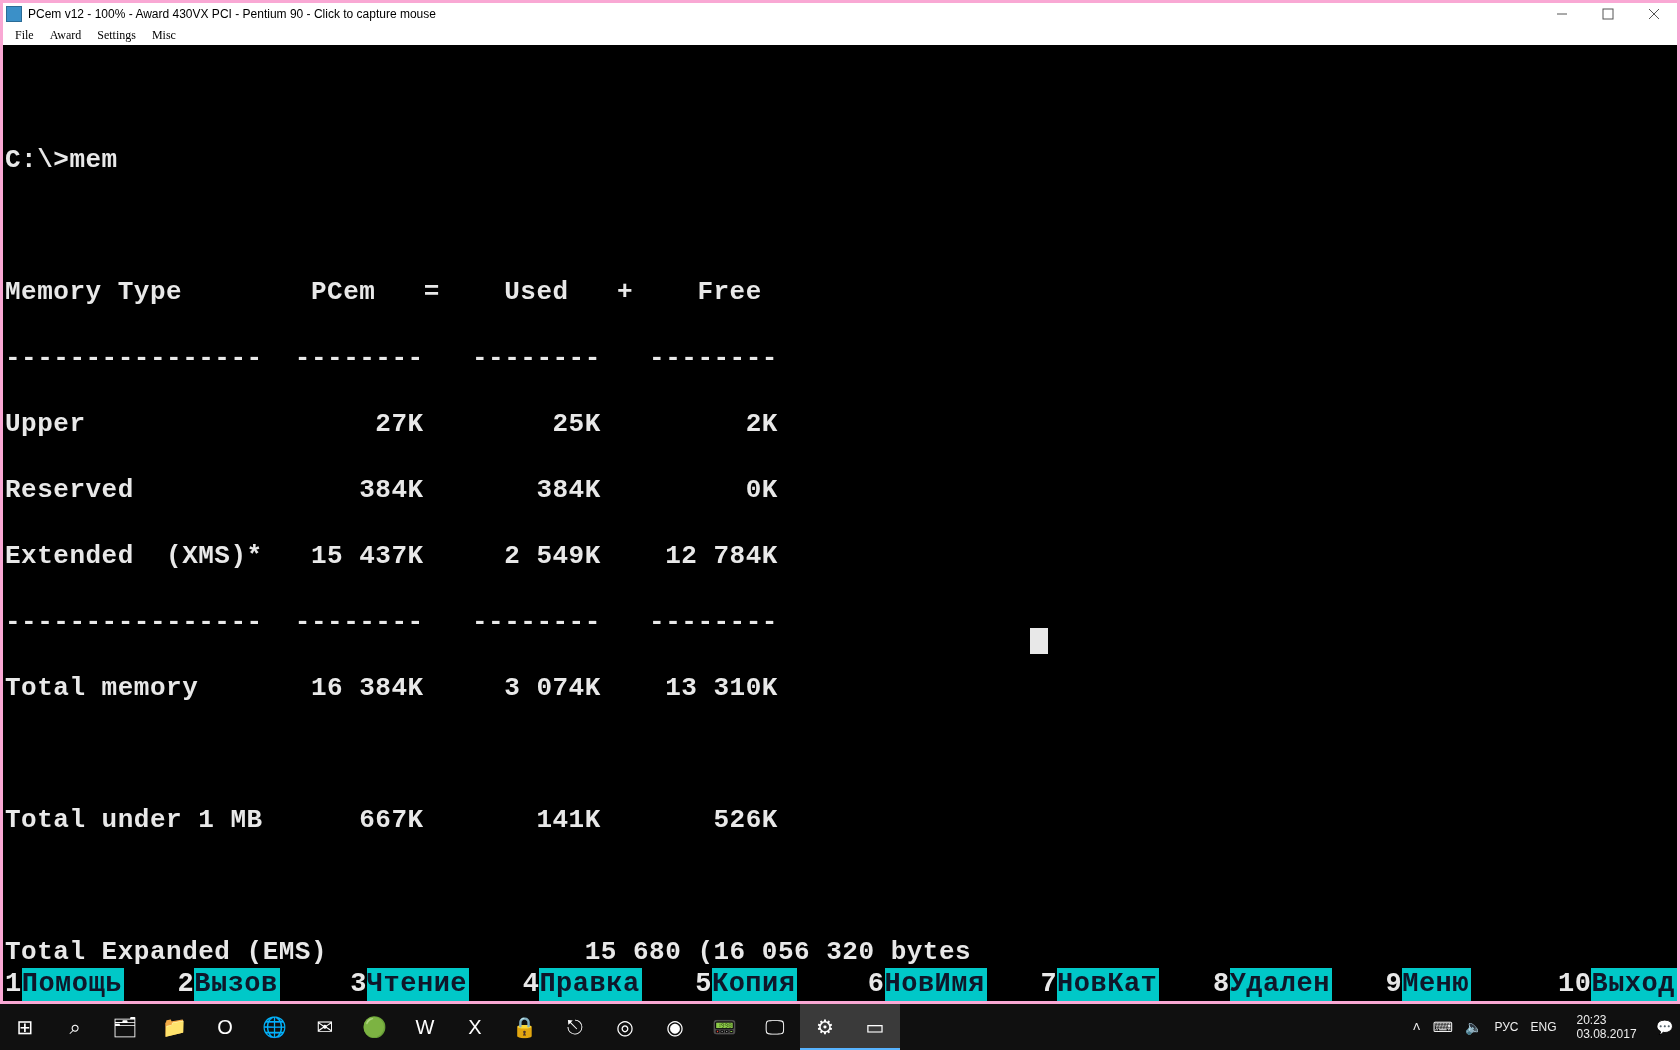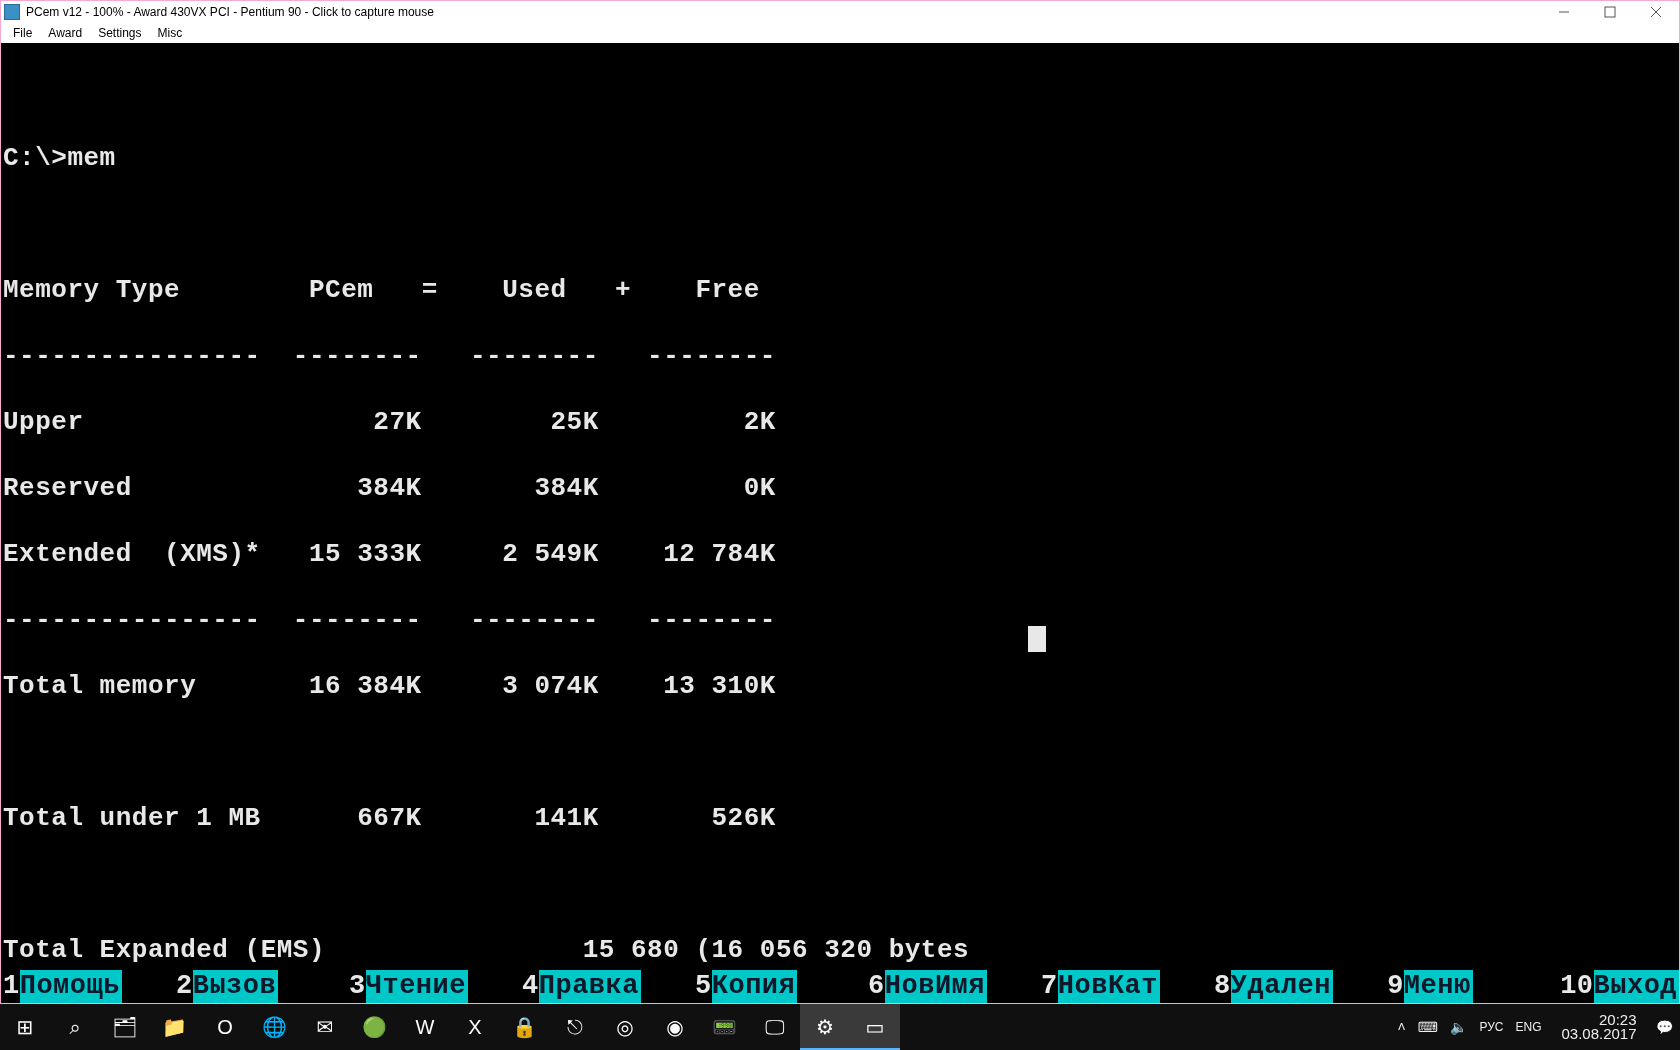--- a/index.html
+++ b/index.html
@@ -1,29 +1,29 @@
 <!DOCTYPE html>
 <html><head>
 <meta charset="utf-8">
 <style>
 * { margin:0; padding:0; box-sizing:border-box; }
 html,body { width:1680px; height:1050px; overflow:hidden; font-family:"Segoe UI",Arial,sans-serif; background:#fff; }
 
 
-.pcem-window { position:absolute; left:0; top:0; width:1680px; height:1004px; background:#000; border:1px solid #f9a8d4; }
+.pcem-window { position:absolute; left:0; top:0; width:1680px; height:1004px; background:#000; border:3px solid #f9a8d4; }
 
 
 .titlebar { height:22px; background:#ffffff; display:flex; align-items:center; font-size:12px; color:#000; }
 .titlebar .app-icon { width:16px; height:16px; margin:0 6px 0 3px; background:#3b90c8; display:inline-block; border:1px solid #2b6c97; }
 .titlebar .caption { flex:1 1 auto; white-space:nowrap; overflow:hidden; }
 .titlebar .winbtn { width:46px; height:22px; display:flex; align-items:center; justify-content:center; }
 .titlebar .winbtn svg { stroke:#555; fill:none; stroke-width:1; }
 
 
-.menubar { height:20px; background:#ffffff; display:flex; align-items:center; font-size:12px; padding-left:4px; }
+.menubar { height:20px; background:#ffffff; display:flex; align-items:center; font-size:12px; padding-left:4px;font-family:Liberation Serif, serif; }
 .menubar .menuitem { padding:0 8px; line-height:20px; }
 
 
 .dos { position:absolute; left:0; top:42px; right:0; bottom:0; background:#000; color:#e8e8e8;
        font-family:"Lucida Console","Courier New",monospace; font-size:26px; line-height:33px;
        letter-spacing:0.5px; white-space:pre; overflow:hidden;font-weight:bold; }
 .dos .rows { padding:0 0 0 2px; }
 .mouse-cursor { position:absolute; width:18px; height:26px; background:#e8e8e8; }
 
 
@@ -35,21 +35,21 @@
 .fnbar .slotwide { flex:1; }
 
 
 .taskbar { position:absolute; left:0; bottom:0; width:1680px; height:46px; background:#101010; color:#fff;
            display:flex; align-items:stretch; }
 .taskbar .btn { display:flex; align-items:center; justify-content:center; width:50px; height:46px; }
 .taskbar .btn.active { background:#3a3a3a; box-shadow:inset 0 -2px 0 #58b4ff; }
 .taskbar .btn .glyph { font-size:20px; color:#fff; }
 .taskbar .spacer { flex:1; }
 .taskbar .tray { display:flex; align-items:center; gap:12px; padding:0 6px; font-size:12px; color:#eee; }
-.taskbar .tray .clock { text-align:right; font-size:15px; line-height:14px; padding:0 8px; }
+.taskbar .tray .clock { text-align:left; font-size:12px; line-height:14px; padding:0 8px; }
 .taskbar .tray .glyph { font-size:14px; }
 </style>
 </head>
 <body>
 
 <div class="pcem-window">
 
   <div class="titlebar">
     <span class="app-icon"></span>
     <span class="caption">PCem v12 - 100% - Award 430VX PCI - Pentium 90 - Click to capture mouse</span>
@@ -85,21 +85,21 @@
 <span>
 </span>
 <span>Memory Type        PCem   =    Used   +    Free
 </span>
 <span>----------------  --------   --------   --------
 </span>
 <span>Upper                  27K        25K         2K
 </span>
 <span>Reserved              384K       384K         0K
 </span>
-<span>Extended  (XMS)*   15 333K     2 549K    12 784K
+<span>Extended  (XMS)*   15 437K     2 549K    12 784K
 </span>
 <span>----------------  --------   --------   --------
 </span>
 <span>Total memory       16 384K     3 074K    13 310K
 </span>
 <span>
 </span>
 <span>Total under 1 MB      667K       141K       526K
 </span>
 <span>

